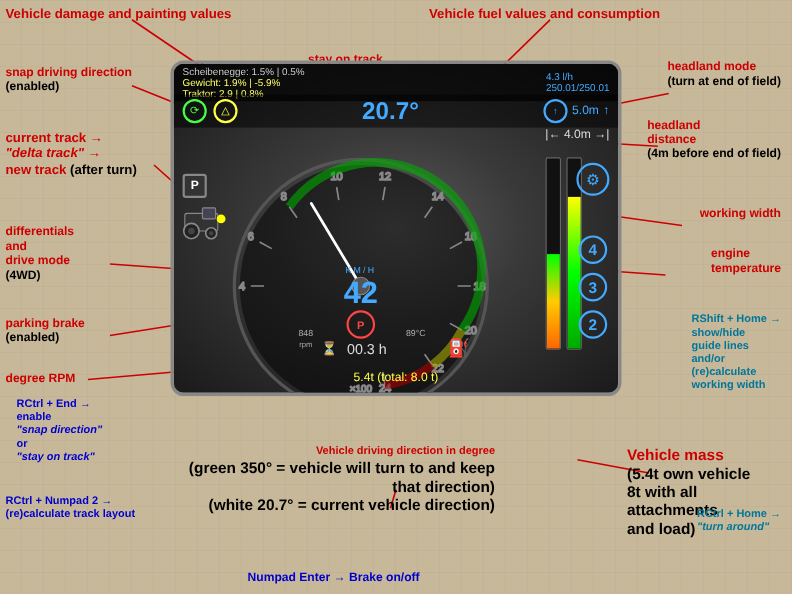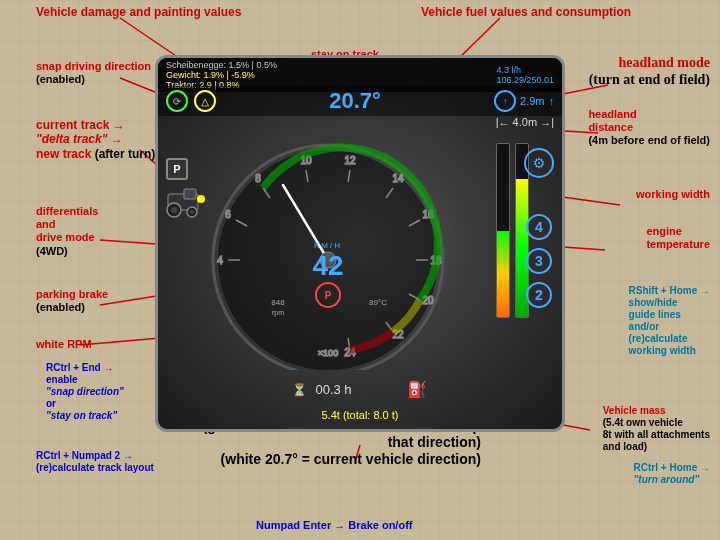--- a/index.html
+++ b/index.html
@@ -11,21 +11,21 @@
       position: relative;
       overflow: hidden;
     }
 
     
     .dashboard {
       position: absolute;
       left: 155px;
       top: 55px;
       width: 410px;
-      height: 377px;
+      height: 305px;
       background: radial-gradient(ellipse at center, #5a5a5a 0%, #3a3a3a 40%, #2a2a2a 70%, #1a1a1a 100%);
       border-radius: 12px;
       border: 3px solid #888;
       overflow: hidden;
     }
 
     
     .top-info-bar {
       position: absolute;
       top: 0;
@@ -237,21 +237,20 @@
       text-align: center;
     }
 
     
     .label {
       position: absolute;
       font-size: 11px;
       font-weight: bold;
       color: #00008b;
       line-height: 1.2;
-      margin-left: 31px;
     }
 
     .label-red {
       color: #cc0000;
     }
 
     .label-blue {
       color: #0000cc;
     }
 
@@ -362,47 +361,47 @@
 </div>
 
 <div class="label label-red" style="top:205px;left:5px;font-size:11px;">
   differentials<br>and<br>drive mode<br><span style="color:#000">(4WD)</span>
 </div>
 
 <div class="label label-red" style="top:288px;left:5px;font-size:11px;">
   parking brake<br><span style="color:#000">(enabled)</span>
 </div>
 
-<div class="label label-red" style="top:338px;left:5px;font-size:11px;">white RPM</div>
+<div class="label label-red" style="top:338px;left:5px;font-size:11px;">degree RPM</div>
 
 <div class="label label-blue" style="top:362px;left:15px;font-size:10px;">
   RCtrl + End →<br>enable<br><span style="font-style:italic">"snap direction"</span><br>or<br><span style="font-style:italic">"stay on track"</span>
 </div>
 
 <div class="label label-blue" style="top:450px;left:5px;font-size:10px;">
   RCtrl + Numpad 2 →<br>(re)calculate track layout
 </div>
 
-<div class="label label-red" style="top:55px;right:10px;font-size:14px;text-align:right;max-width:140px;font-family:Liberation Serif, serif;">headland mode<br><span style="color:#000">(turn at end of field)</span></div>
+<div class="label label-red" style="top:55px;right:10px;font-size:11px;text-align:left;max-width:140px;">headland mode<br><span style="color:#000">(turn at end of field)</span></div>
 
 <div class="label label-red" style="top:108px;right:10px;font-size:11px;text-align:left;max-width:140px;">
   headland<br><span style="font-weight:bold">distance</span><br><span style="color:#000">(4m before end of field)</span>
 </div>
 
 <div class="label label-red" style="top:188px;right:10px;font-size:11px;text-align:left;max-width:140px;">working width</div>
 
 <div class="label label-red" style="top:225px;right:10px;font-size:11px;text-align:left;max-width:140px;">
   engine<br>temperature
 </div>
 
 <div class="label label-cyan" style="top:285px;right:10px;font-size:10px;text-align:left;max-width:140px;">
   RShift + Home →<br>show/hide<br>guide lines<br>and/or<br>(re)calculate<br>working width
 </div>
 
-<div class="label label-red" style="top:405px;right:10px;font-size:10px;text-align:left;max-width:140px;">
+<div class="label label-red" style="top:405px;right:10px;font-size:14px;text-align:left;max-width:140px;">
   Vehicle mass<br><span style="color:#000">(5.4t own vehicle<br>8t with all attachments<br>and load)</span>
 </div>
 
 <div class="label label-cyan" style="top:462px;right:10px;font-size:10px;text-align:left;max-width:140px;">
   RCtrl + Home →<br><span style="font-style:italic">"turn around"</span>
 </div>
 
 <div class="label label-red" style="top:48px;left:280px;font-size:11px;text-align:center;">
   stay on track<br><span style="color:#000">(enabled)</span>
 </div>
@@ -419,35 +418,35 @@
 <div class="dashboard">
 
   <div class="top-info-bar">
     <div class="left-info">
       <div>Scheibenegge: 1.5% | 0.5%</div>
       <div style="color:#ff6">Gewicht: 1.9% | -5.9%</div>
       <div style="color:#ff6">Traktor: 2.9 | 0.8%</div>
     </div>
     <div class="right-info">
       <div>4.3 l/h</div>
-      <div>106.29/250.01</div>
+      <div>250.01/250.01</div>
     </div>
   </div>
 
   <div class="track-info-row">
     <div class="track-icons">
       <div class="icon-circle icon-green">⟳</div>
       <div class="icon-circle icon-yellow">△</div>
     </div>
     <div class="heading-display">
       <div class="heading-blue">20.7°</div>
     </div>
     <div class="track-right">
       <div class="width-icon">↑</div>
-      <span>2.9m</span>
+      <span>5.0m</span>
       <span>↑</span>
     </div>
   </div>
 
 
   <div class="track-width-row">
     <span>|← 4.0m →|</span>
   </div>
 
   <div class="tacho-area">

